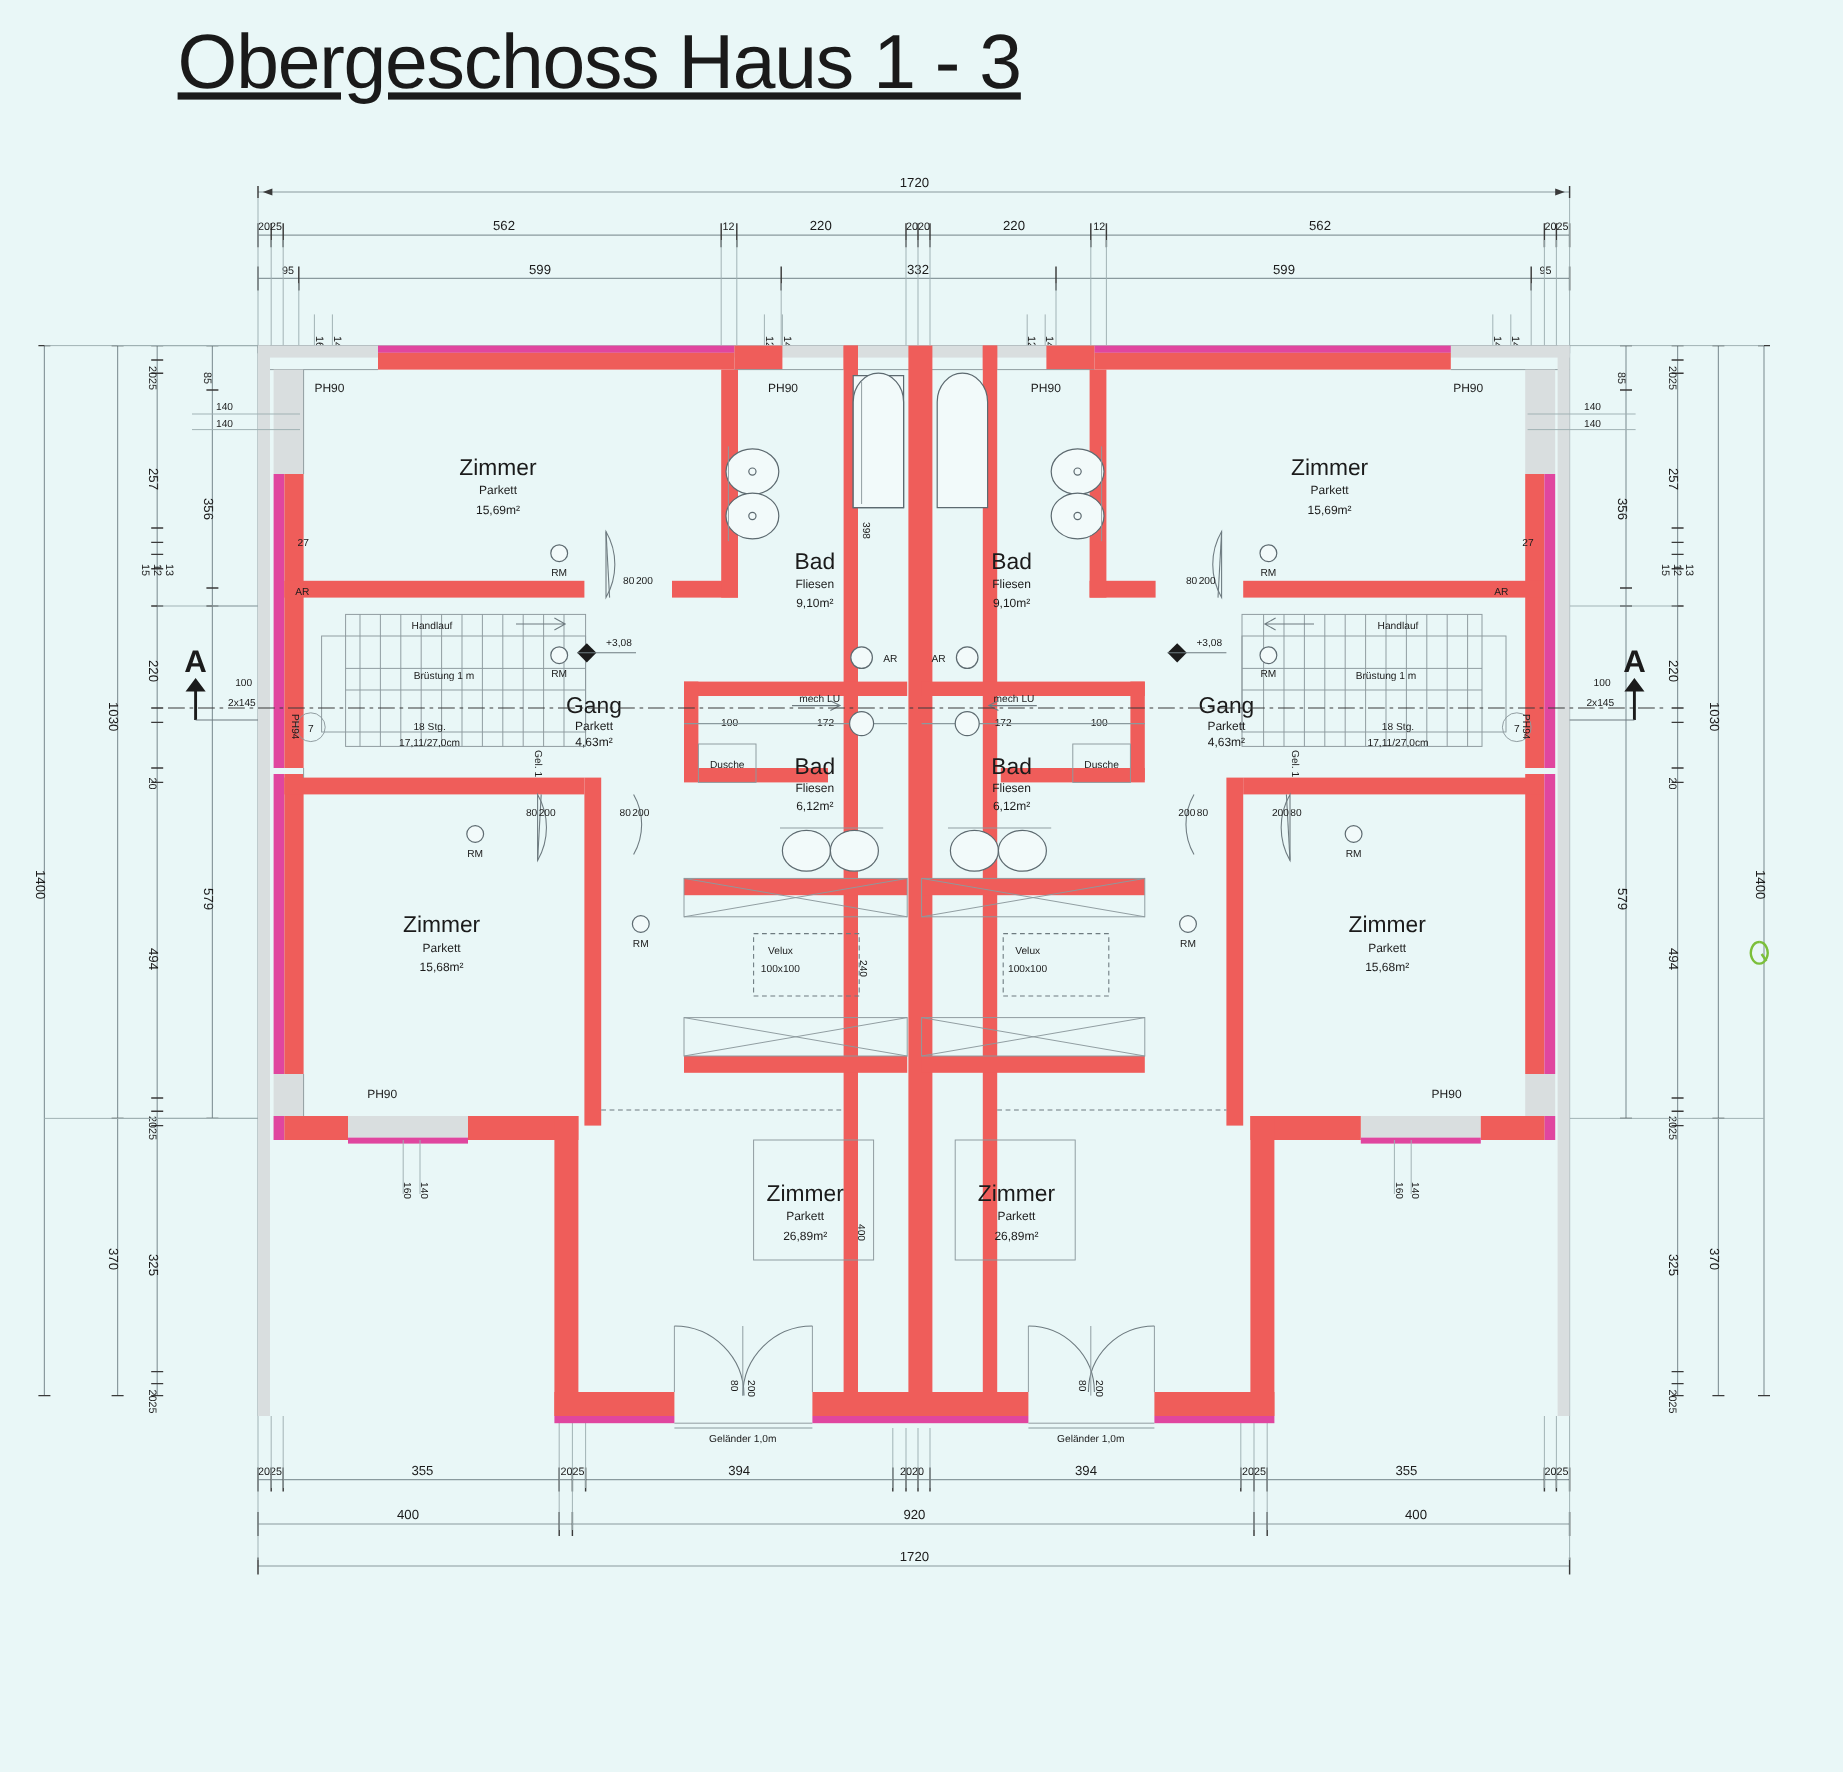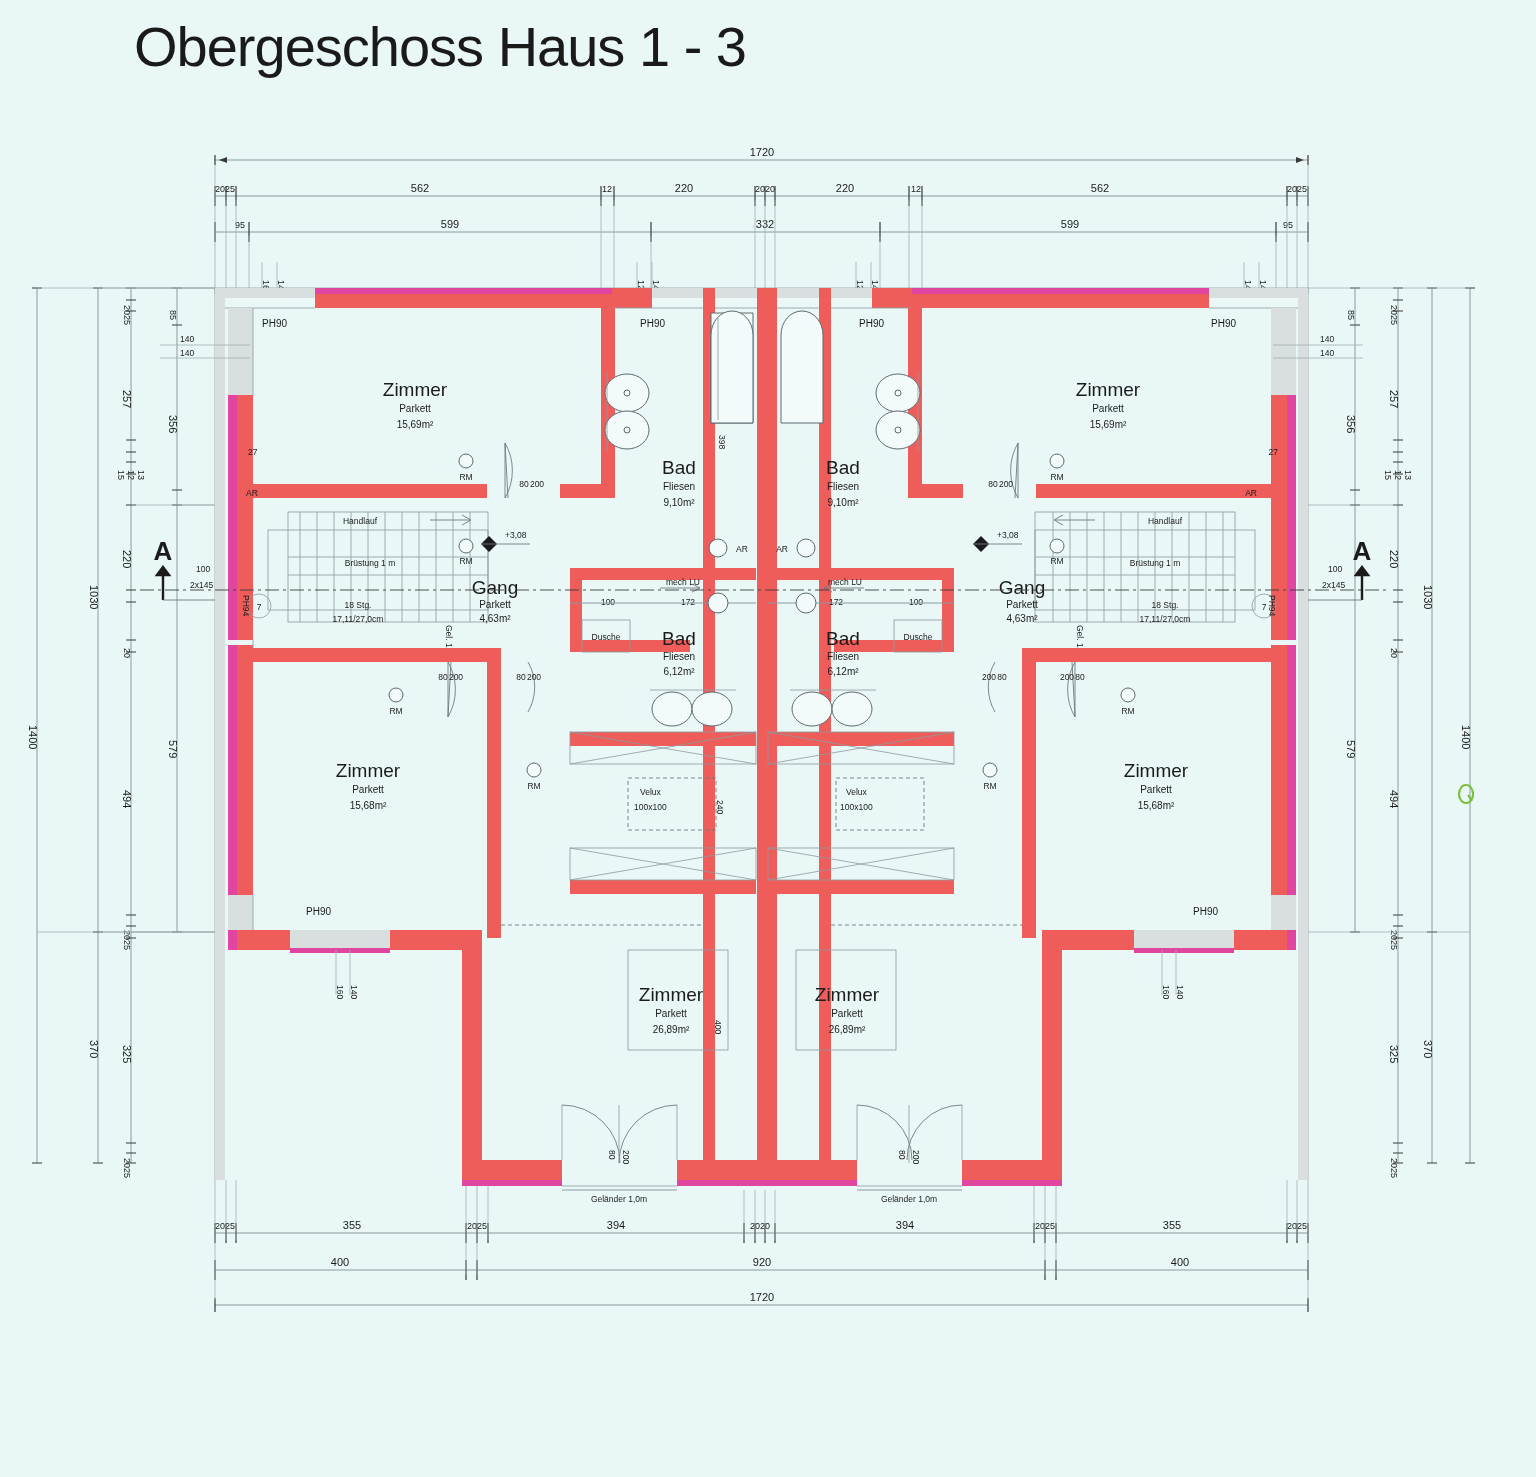--- a/index.html
+++ b/index.html
@@ -5,26 +5,27 @@
   html,body{margin:0;padding:0;background:#e9f7f7;}
   body{
     width:1536px;height:1477px;
     font-family:"Liberation Sans","DejaVu Sans",sans-serif;
     background:#e9f7f7;
     overflow:hidden;
     position:relative;
   }
   #plan-title{
     position:absolute;
-    left:134px; top:14px;
-    font-size:56px;
+    left:148px; top:14px;
+    font-size:64px;
     font-weight:400;
     color:#1a1a1a;
     letter-spacing:-1px;
     white-space:nowrap;
+    text-decoration:underline;
   }
   #drawing{position:absolute;left:0;top:0;}
   text{font-family:"Liberation Sans","DejaVu Sans",sans-serif;fill:#1b1b1b;}
   .dimtxt{font-size:11px;}
   .dimtxt-s{font-size:9px;}
   .dimline{stroke:#8a9a9e;stroke-width:1;fill:none;}
   .extline{stroke:#9fb0b3;stroke-width:0.8;fill:none;}
   .tick{stroke:#3a3a3a;stroke-width:1.2;}
   .wall-fill{fill:#ef5d5a;}
   .wall-mag{fill:#e0469f;}

